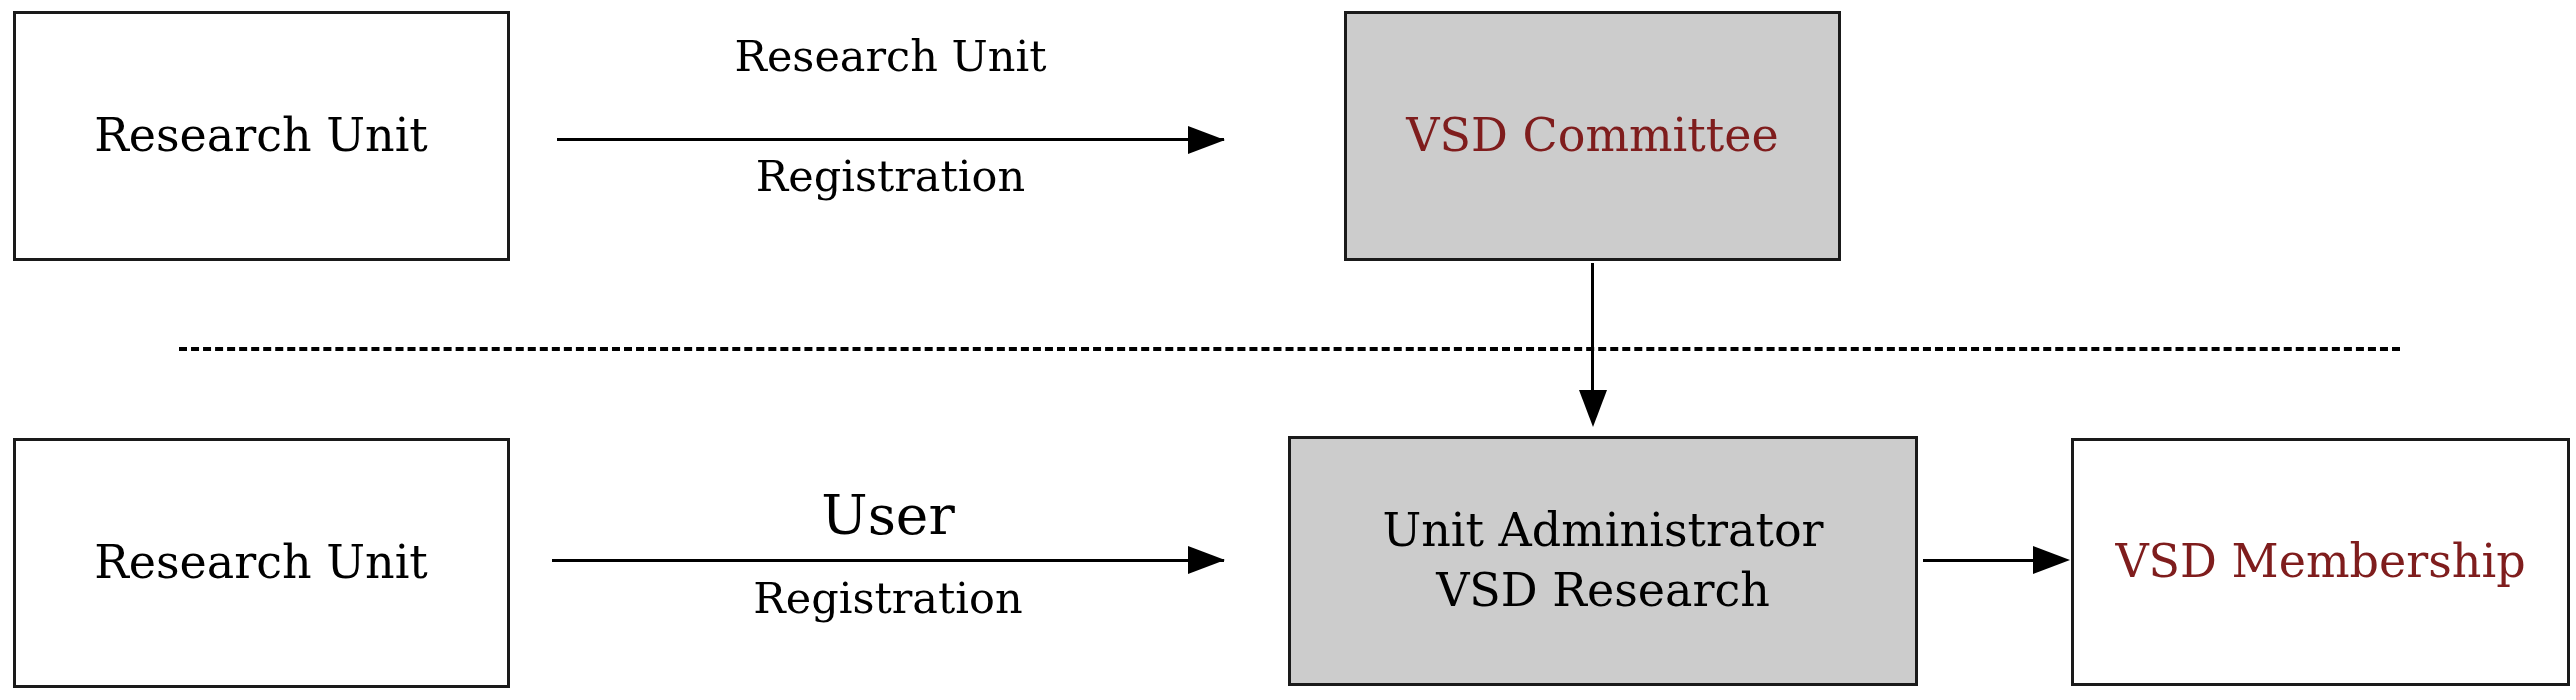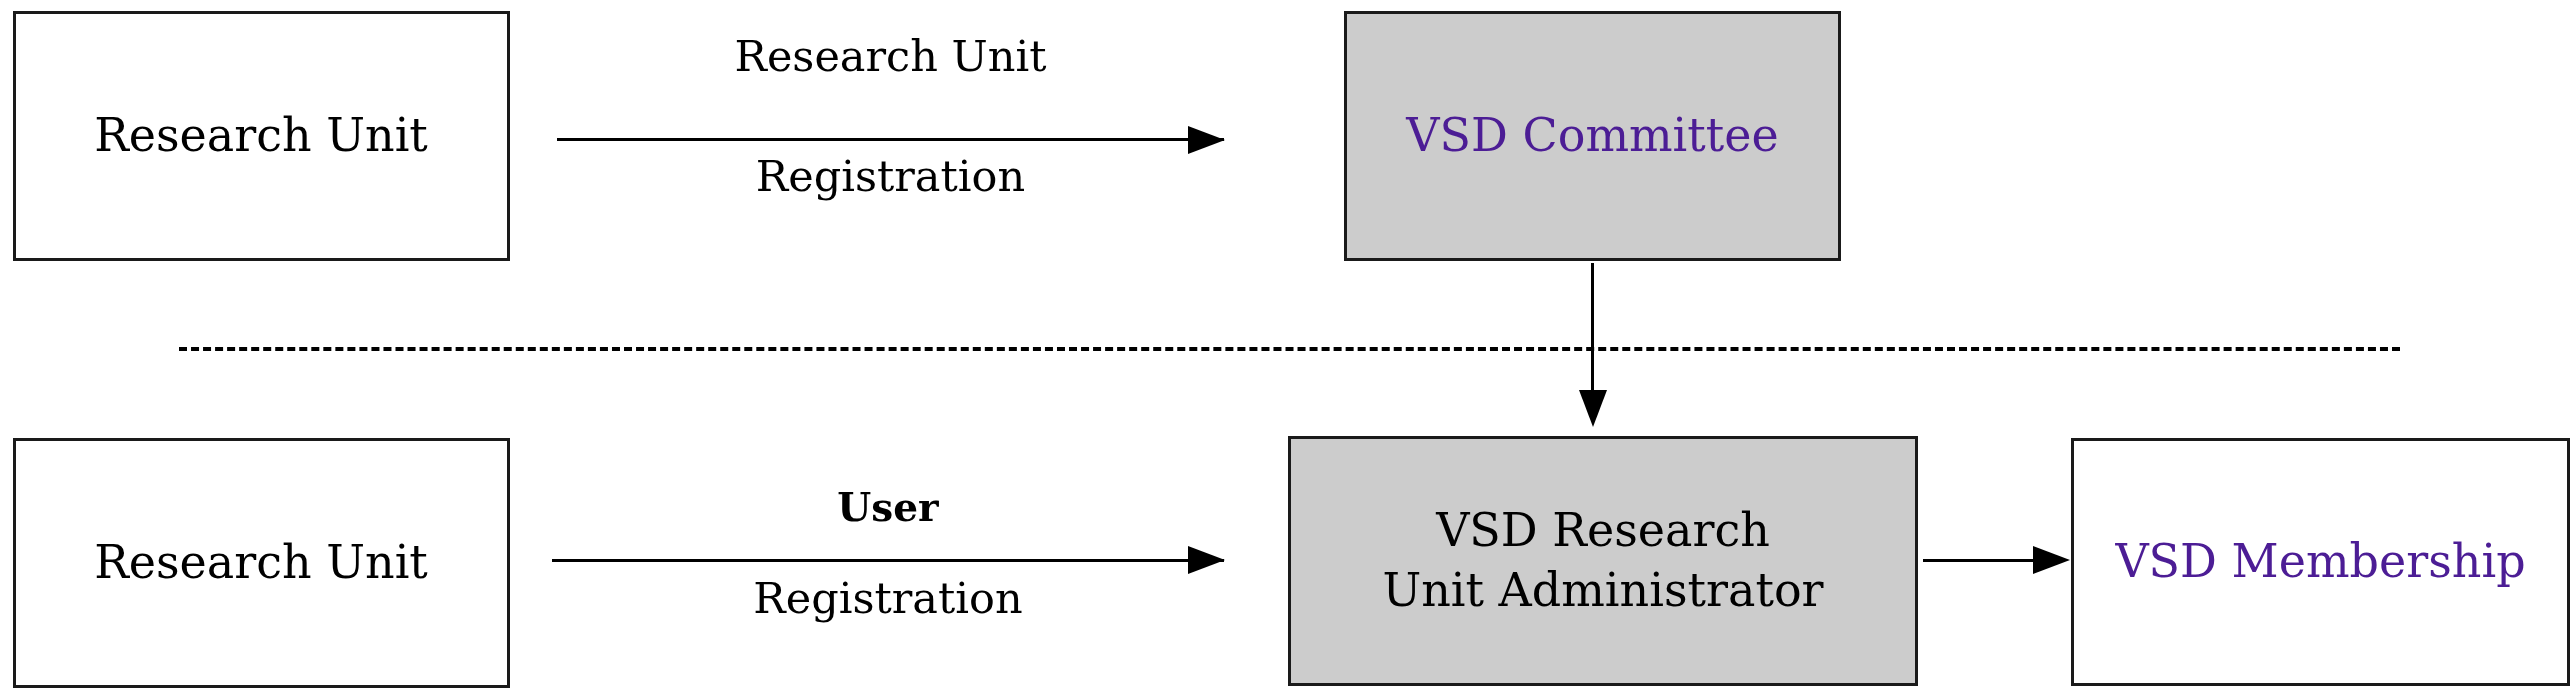--- a/index.html
+++ b/index.html
@@ -29,21 +29,21 @@
     justify-content: center;
     text-align: center;
     line-height: 1.30;
     white-space: nowrap;
   }
   .node.white { background: #ffffff; }
   .node.gray  { background: #cccccc; }
   .node .line { display: block; }
 
   .txt-black { color: #000000; }
-  .txt-gray  { color: #4c1d95; }
+  .txt-gray  { color: #7f1d1d; }
 
   
   .hline {
     position: absolute;
     height: 3.3px;
     background: #000000;
   }
   .vline {
     position: absolute;
     width: 3.3px;
@@ -104,26 +104,26 @@
 
   <div class="vline" style="left:1591px; top:263px; height:129px;"></div>
   <div class="arrowhead-down" style="left:1579px; top:390px;"></div>
 
   <div class="node white" style="left:12.5px; top:438px; width:497px; height:250px; font-size:46px;">
     <span class="line txt-black">Research Unit</span>
   </div>
 
   <div class="hline" style="left:552px; top:559px; width:672px;"></div>
   <div class="arrowhead-right" style="left:1188px; top:546px;"></div>
-  <div class="edge-label" style="left:552px; top:488px; width:672px; font-size:39px;font-weight:bold;">User</div>
+  <div class="edge-label" style="left:552px; top:488px; width:672px; font-size:55px;">User</div>
   <div class="edge-label" style="left:552px; top:577px; width:672px; font-size:43px;">Registration</div>
 
   <div class="node gray" style="left:1288px; top:436px; width:630px; height:250px; font-size:46px;">
+    <span class="line txt-black">Unit Administrator</span>
     <span class="line txt-black">VSD Research</span>
-    <span class="line txt-black">Unit Administrator</span>
   </div>
 
   <div class="hline" style="left:1923px; top:559px; width:117px;"></div>
   <div class="arrowhead-right" style="left:2033px; top:546px;"></div>
 
   <div class="node white" style="left:2071px; top:438px; width:499px; height:248px; font-size:46px;">
     <span class="line txt-gray">VSD Membership</span>
   </div>
 
 </div>

